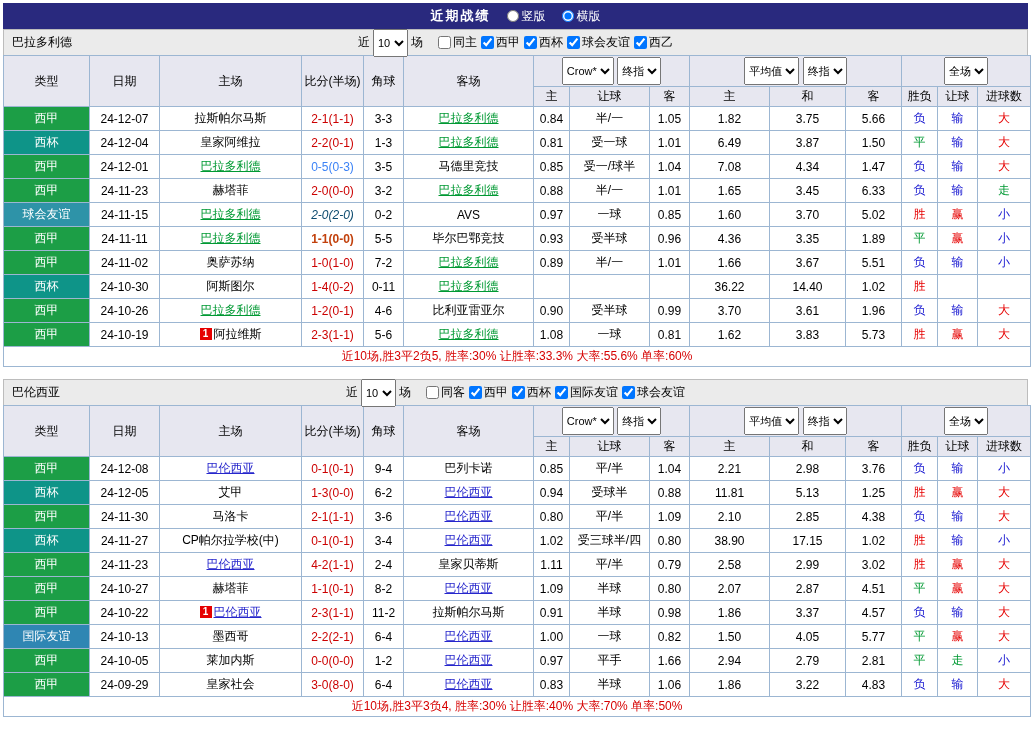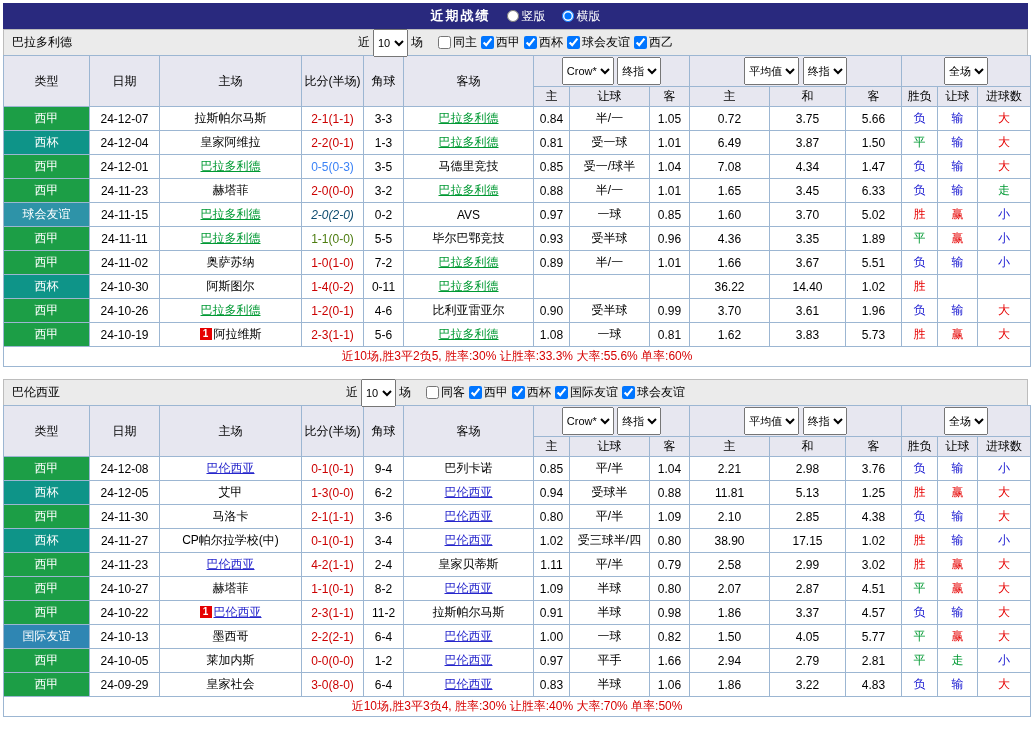--- a/index.html
+++ b/index.html
@@ -177,21 +177,21 @@
           <tr>
             <td style="color: rgb(255, 255, 255); background: rgb(28, 158, 70);">西甲</td>
             <td>24-12-07</td>
             <td><span>拉斯帕尔马斯</span></td>
             <td style="color: rgb(204, 0, 0);">2-1(1-1)</td>
             <td>3-3</td>
             <td><span class="focal" style="color: rgb(0, 153, 51);">巴拉多利德</span></td>
             <td>0.84</td>
             <td>半/一</td>
             <td>1.05</td>
-            <td>0.72</td>
+            <td>1.82</td>
             <td>3.75</td>
             <td>5.66</td>
             <td style="color: rgb(21, 21, 208);">负</td>
             <td style="color: rgb(21, 21, 208);">输</td>
             <td style="color: rgb(230, 0, 0);">大</td>
           </tr>
           <tr>
             <td style="color: rgb(255, 255, 255); background: rgb(14, 148, 136);">西杯</td>
             <td>24-12-04</td>
             <td><span>皇家阿维拉</span></td>
@@ -256,21 +256,21 @@
             <td>3.70</td>
             <td>5.02</td>
             <td style="color: rgb(230, 0, 0);">胜</td>
             <td style="color: rgb(230, 0, 0);">赢</td>
             <td style="color: rgb(21, 21, 208);">小</td>
           </tr>
           <tr>
             <td style="color: rgb(255, 255, 255); background: rgb(28, 158, 70);">西甲</td>
             <td>24-11-11</td>
             <td><span class="focal" style="color: rgb(0, 153, 51);">巴拉多利德</span></td>
-            <td style="color: #4d7c0f;">1-1(0-0)</td>
+            <td style="color: #c2410c; font-weight: bold;">1-1(0-0)</td>
             <td>5-5</td>
             <td><span>毕尔巴鄂竞技</span></td>
             <td>0.93</td>
             <td>受半球</td>
             <td>0.96</td>
             <td>4.36</td>
             <td>3.35</td>
             <td>1.89</td>
             <td style="color: rgb(0, 153, 51);">平</td>
             <td style="color: rgb(230, 0, 0);">赢</td>

